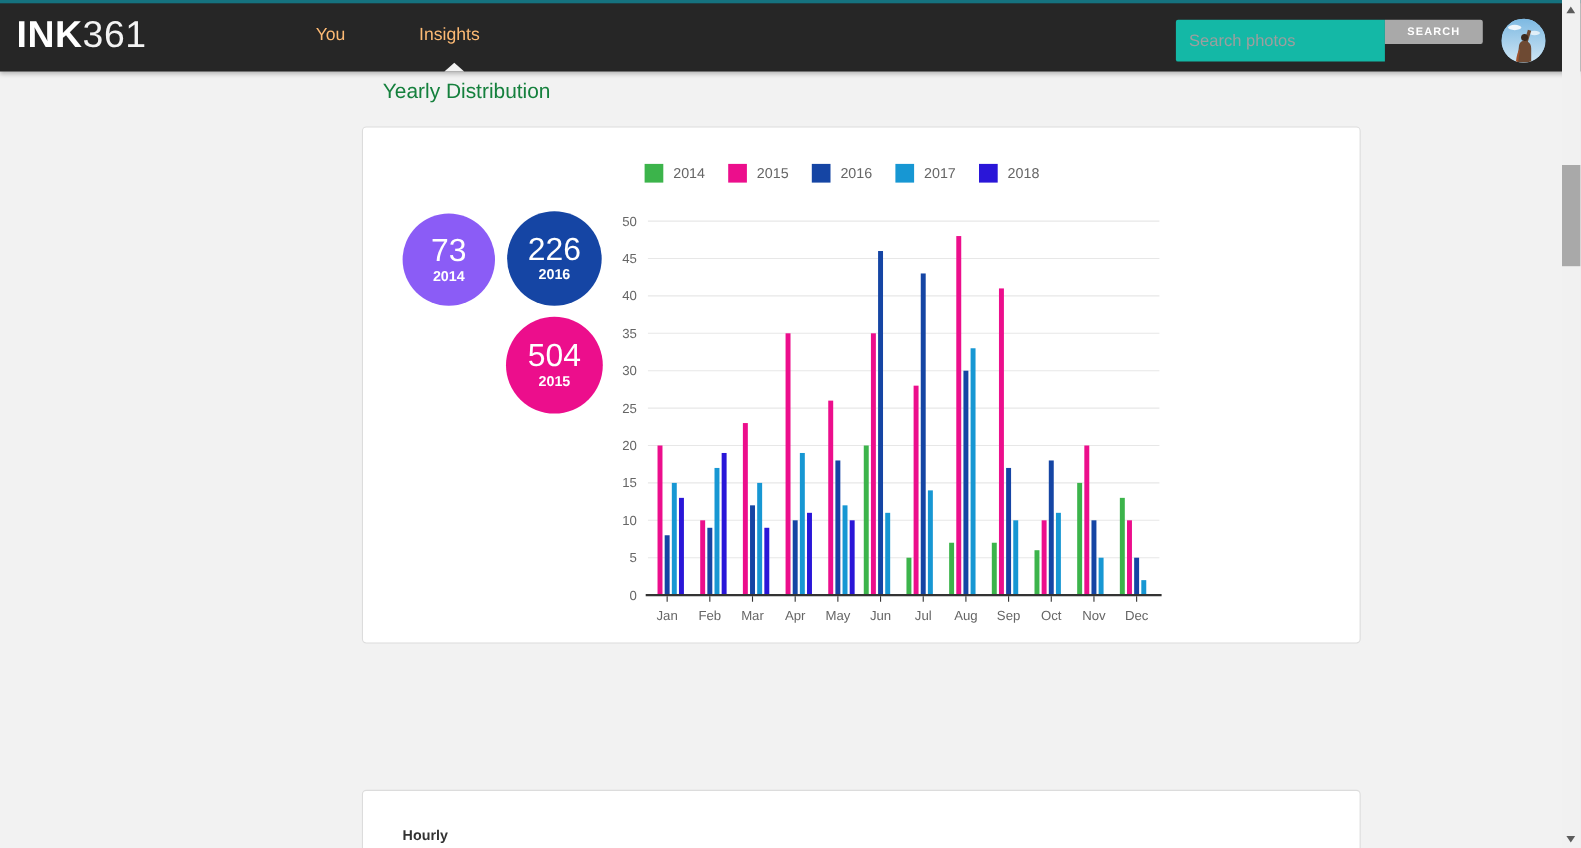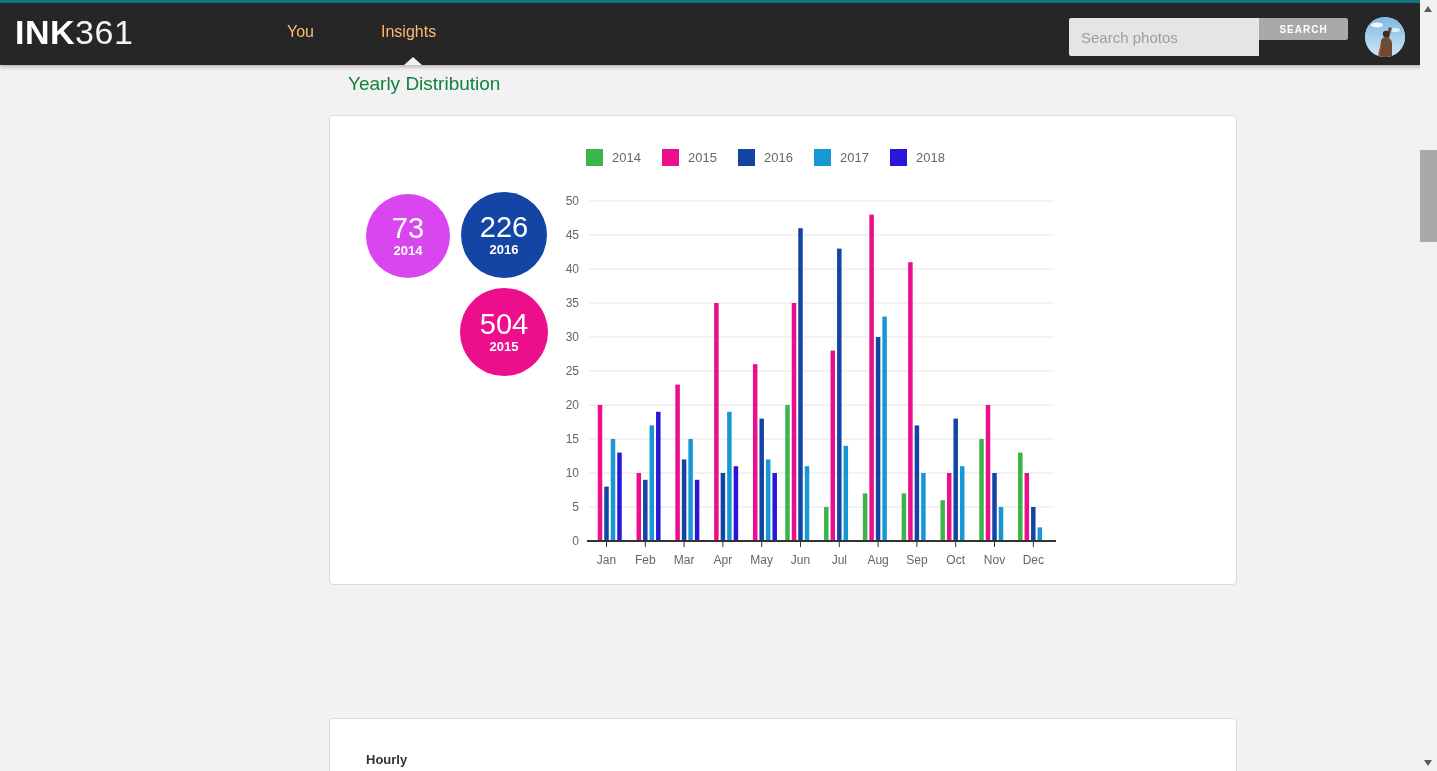--- a/index.html
+++ b/index.html
@@ -22,21 +22,21 @@
   .nav-item { position: absolute; top: 20px; color: #fdba74; font-size: 16px; cursor: pointer; }
   .nav-you { left: 287px; }
   .nav-insights { left: 381px; }
   .nav-caret {
     position: absolute; left: 404px; bottom: 0; width: 0; height: 0;
     border-left: 9px solid transparent; border-right: 9px solid transparent;
     border-bottom: 8px solid #f2f2f2;
   }
   .search-input {
     position: absolute; left: 1069px; top: 15px; width: 190px; height: 38px;
-    border: none; outline: none; background: #e5e5e5; border-radius: 2px 0 0 2px;
+    border: none; outline: none; background: #14b8a6; border-radius: 2px 0 0 2px;
     padding: 0 12px; font-size: 15px; color: #333; font-family: "Liberation Sans", sans-serif;
   }
   .search-input::placeholder { color: #9e9e9e; }
   .search-btn {
     position: absolute; left: 1259px; top: 15px; width: 89px; height: 22px;
     border: none; background: #a9a9a9; color: #fff; font-weight: 700;
     font-size: 10px; letter-spacing: 1px; cursor: pointer; border-radius: 0 2px 2px 0;
     font-family: "Liberation Sans", sans-serif;
   }
   .avatar {
@@ -133,21 +133,21 @@
         <div class="legend-item" style="left: 484px;">
           <span class="legend-swatch" style="background: rgb(23, 151, 211);"></span>
           <span class="legend-label">2017</span>
         </div>
         <div class="legend-item" style="left: 560px;">
           <span class="legend-swatch" style="background: rgb(42, 22, 216);"></span>
           <span class="legend-label">2018</span>
         </div>
       </div>
     <div id="bubbles">
-        <div class="bubble" style="width: 84px; height: 84px; left: 36px; top: 78px; background: #d946ef;">
+        <div class="bubble" style="width: 84px; height: 84px; left: 36px; top: 78px; background: #8b5cf6;">
           <div class="bubble-value">73</div>
           <div class="bubble-year">2014</div>
         </div>
         <div class="bubble" style="width: 86px; height: 86px; left: 131px; top: 76px; background: rgb(21, 69, 164);">
           <div class="bubble-value">226</div>
           <div class="bubble-year">2016</div>
         </div>
         <div class="bubble" style="width: 88px; height: 88px; left: 130px; top: 172px; background: rgb(236, 14, 140);">
           <div class="bubble-value">504</div>
           <div class="bubble-year">2015</div>

